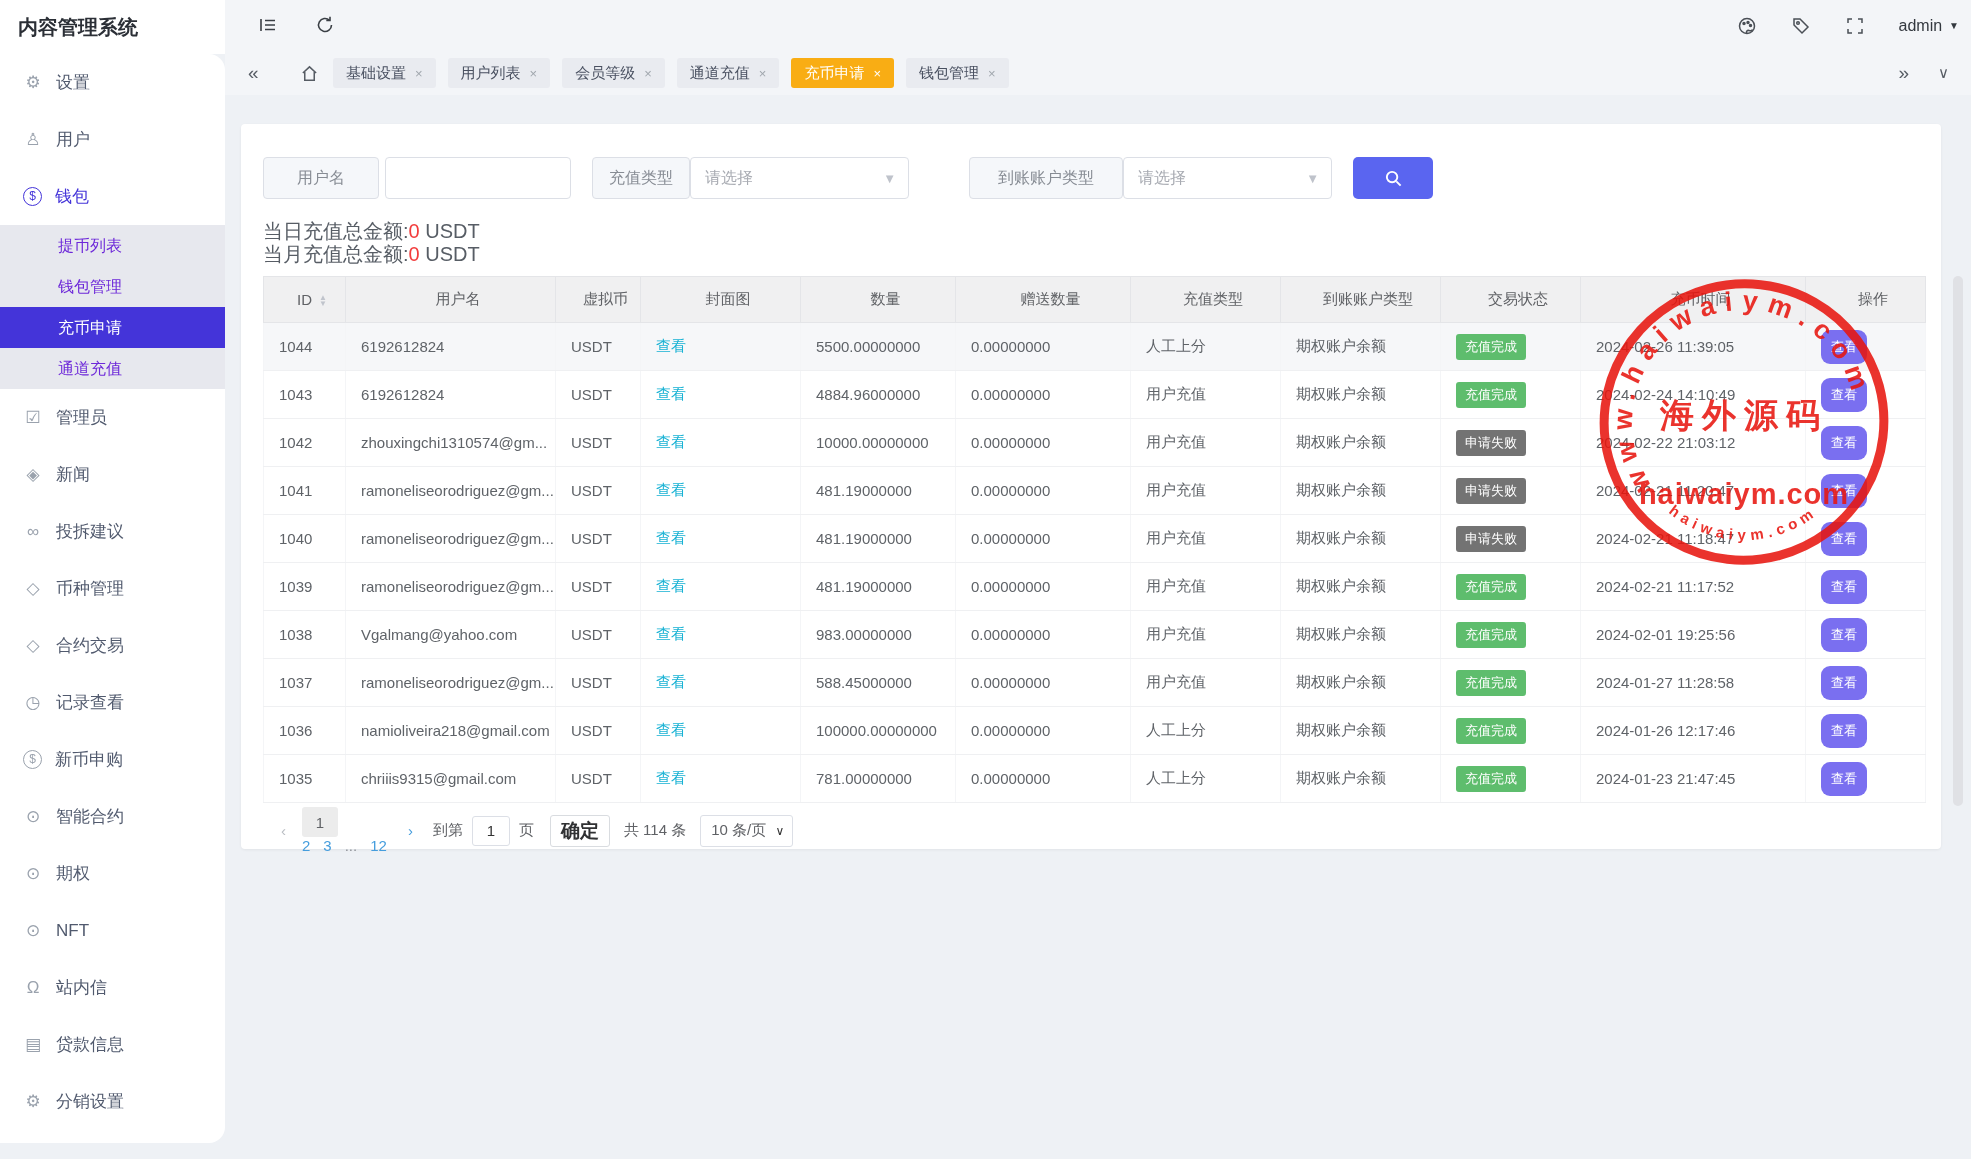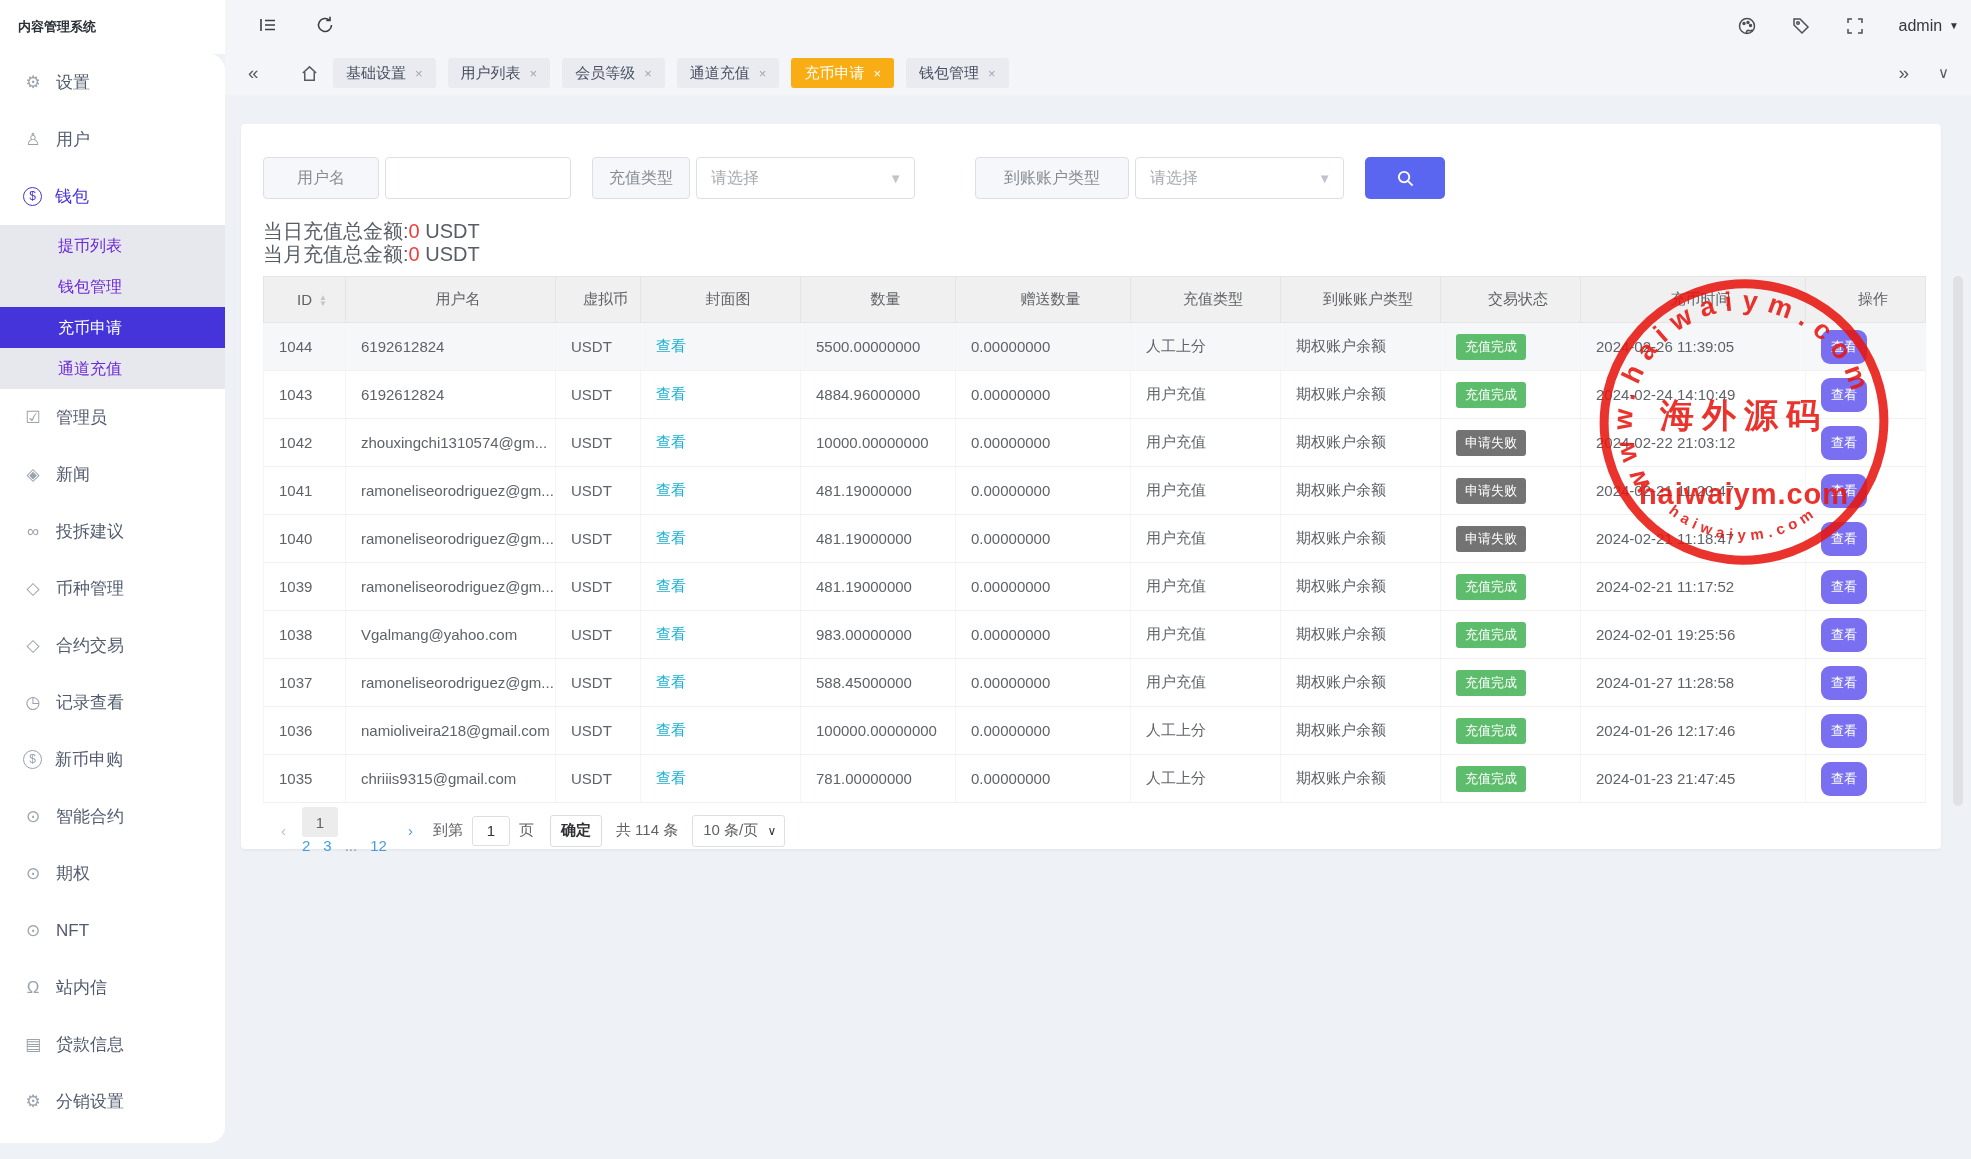--- a/index.html
+++ b/index.html
@@ -2,21 +2,21 @@
 <html><head>
 <meta charset="utf-8">
 <style>
   * { margin:0; padding:0; box-sizing:border-box; }
   html,body { width:1971px; height:1159px; overflow:hidden;
     font-family:"Liberation Sans","DejaVu Sans",sans-serif; background:#eef1f5; }
   body { position:relative; }
 
   
   .logo { position:absolute; left:0; top:0; width:225px; height:54px; background:#fff;
-    line-height:54px; padding-left:18px; font-size:13px; font-weight:bold; color:#2b2f36; }
+    line-height:54px; padding-left:18px; font-size:20px; font-weight:bold; color:#2b2f36; }
   .nav { position:absolute; left:0; top:54px; width:225px; height:1089px; background:#fff;
     border-radius:0 16px 16px 0; overflow:hidden; }
   .nav-item { height:57px; display:flex; align-items:center; padding-left:23px; gap:13px;
     font-size:17px; color:#515a6e; cursor:pointer; }
   .nav-item .ic { width:20px; text-align:center; font-size:17px; color:#9aa2ad; }
   .nav-item .ic.coin { width:19px; height:19px; line-height:17px; border:1.5px solid #9aa2ad;
     border-radius:50%; font-size:12px; }
   .nav-item.active-parent { color:#4434d9; }
   .nav-item.active-parent .ic { color:#4434d9; border-color:#4434d9; }
   .submenu { background:#e7e8ee; }
@@ -51,21 +51,21 @@
   .main { position:absolute; left:225px; top:95px; right:0; bottom:0; background:#eef1f5; }
   .card { position:absolute; left:16px; top:29px; width:1700px; height:725px; background:#fff;
     border-radius:4px; box-shadow:0 1px 3px rgba(0,0,0,.06); }
 
   
   .filters { position:absolute; left:22px; top:33px; display:flex; align-items:center; }
   .flabel { height:42px; background:#f5f7fa; border:1px solid #dcdfe6; border-radius:4px;
     display:flex; align-items:center; justify-content:center; font-size:16px; color:#878c94; }
   .f-input { height:42px; width:186px; border:1px solid #dcdfe6; border-radius:4px; margin-left:6px;
     font-size:16px; padding:0 12px; color:#333; outline:none; }
-  .f-select { position:relative; height:42px; border:1px solid #dcdfe6; border-radius:4px; margin-left:6px;
+  .f-select { position:relative; height:42px; border:1px solid #dcdfe6; border-radius:4px; margin-left:0;
     background:#fff; display:flex; align-items:center; padding-left:14px; font-size:16px; color:#a8abb2; cursor:pointer; }
   .f-select .caret { position:absolute; right:12px; font-size:13px; color:#bfc3cb; }
   .search-btn { width:80px; height:42px; margin-left:21px; background:#5a65f0; border:none; border-radius:5px;
     display:flex; align-items:center; justify-content:center; cursor:pointer; }
   .search-btn svg { width:19px; height:19px; stroke:#fff; fill:none; stroke-width:2; }
 
   
   .stats { position:absolute; left:22px; top:96px; font-size:20px; color:#575d65; line-height:23px; }
   .stats .red { color:#f23c3c; }
 
@@ -91,21 +91,21 @@
   .pager { position:absolute; left:40px; top:683px; display:flex; align-items:center; font-size:15px; color:#606266; }
   .pg-prev { color:#b8bcc2; margin-right:16px; cursor:pointer; }
   .pg-page { color:#459ddd; margin-right:13px; cursor:pointer; }
   .pg-page.dots { color:#909399; }
   .pg-page.active { color:#606266; background:#ececec; border-radius:3px; width:36px; height:30px;
     display:flex; align-items:center; justify-content:center; margin-right:13px; }
   .pg-next { color:#459ddd; margin:0 20px 0 8px; cursor:pointer; }
   .jump-input { width:38px; height:30px; border:1px solid #dcdfe6; border-radius:3px; text-align:center;
     font-size:15px; color:#333; margin:0 9px; outline:none; }
   .confirm-btn { height:32px; padding:0 10px; margin:0 14px 0 16px; background:#fff; border:1px solid #d9dce0;
-    border-radius:3px; font-size:15px; font-weight:bold; color:#303133; cursor:pointer; }
+    border-radius:3px; font-size:19px; font-weight:bold; color:#303133; cursor:pointer; }
   .total { margin-right:14px; }
   .psize { position:relative; height:32px; border:1px solid #dcdfe6; border-radius:3px; background:#fff;
     display:flex; align-items:center; padding:0 26px 0 10px; cursor:pointer; }
   .psize .caret { position:absolute; right:8px; font-size:12px; color:#333; }
 
   
   .scroll-strip { position:absolute; left:1953px; top:276px; width:10px; height:530px;
     background:#e0e1e5; border-radius:5px; }
   .stamp { position:absolute; left:1594px; top:272px; width:300px; height:300px; opacity:.87;
     pointer-events:none; z-index:50; }

